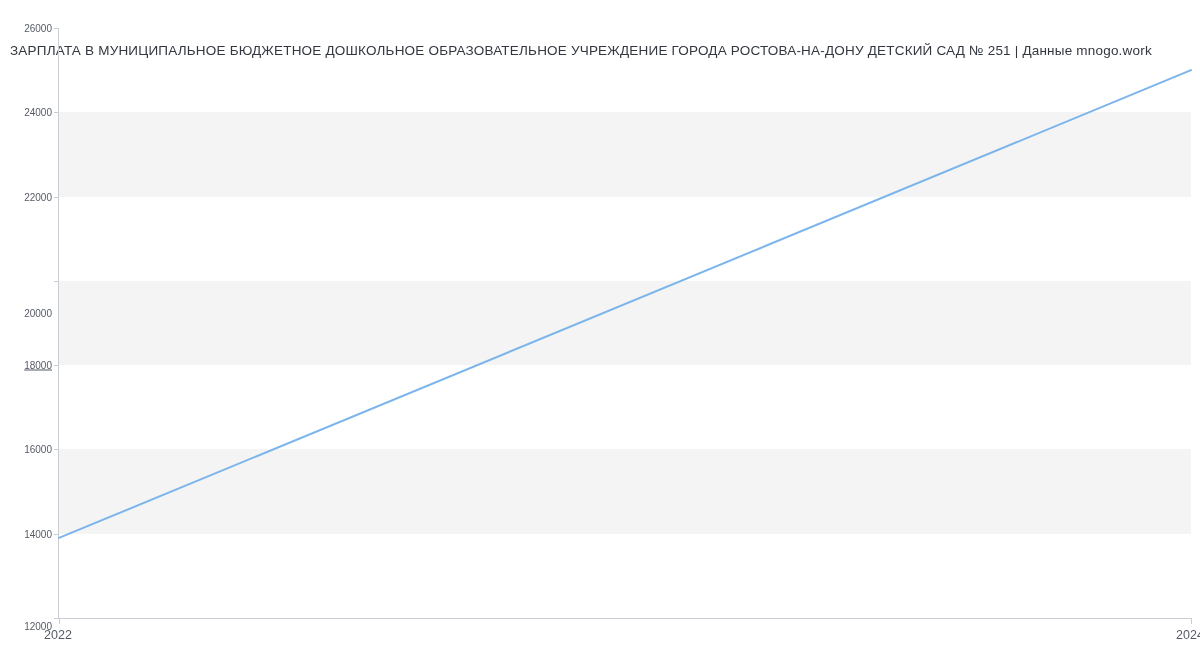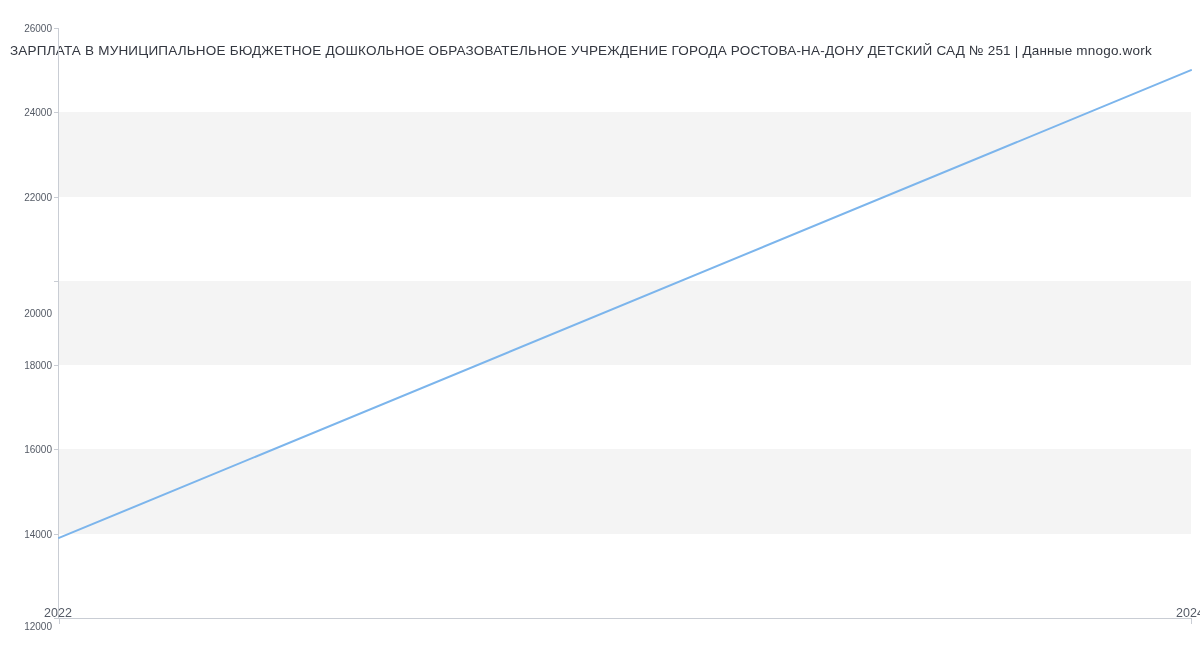--- a/index.html
+++ b/index.html
@@ -55,21 +55,21 @@
   }
   .y-tick-mark {
     position: absolute;
     left: -5px;
     width: 5px;
     height: 1px;
     background: #c9cdd4;
   }
   .x-tick {
     position: absolute;
-    top: 606px;
+    top: 628px;
     font-size: 12.5px;
     color: #555b66;
     transform: translateX(-50%);
   }
   .x-tick-mark {
     position: absolute;
     top: 0;
     width: 1px;
     height: 6px;
     background: #c9cdd4;
@@ -109,20 +109,20 @@
       <div class="y-tick-mark" style="top: 252.857px;"></div>
       <div class="y-tick-mark" style="top: 168.571px;"></div>
       <div class="y-tick-mark" style="top: 84.2857px;"></div>
       <div class="y-tick-mark" style="top: 0px;"></div>
       <div class="x-tick-mark" style="left: 0px; top: 590px;"></div>
       <div class="x-tick-mark" style="left: 1132px; top: 590px;"></div>
     </div>
 <div class="y-tick" style="top: 618px; margin-top: 8px;">12000</div>
     <div class="y-tick" style="top: 533.714px;">14000</div>
     <div class="y-tick" style="top: 449.429px;">16000</div>
-    <div class="y-tick" style="top: 365.143px;">18000</div>
+    <div class="y-tick" style="top: 365.143px; text-decoration: underline;">18000</div>
     <div class="y-tick" style="top: 280.857px; margin-top: 32px;">20000</div>
     <div class="y-tick" style="top: 196.571px;">22000</div>
     <div class="y-tick" style="top: 112.286px;">24000</div>
     <div class="y-tick" style="top: 28px;">26000</div>
     <div class="x-tick" style="left: 58px;">2022</div>
     <div class="x-tick" style="left: 1190px;">2024</div>
   </div>
 
 </body></html>

